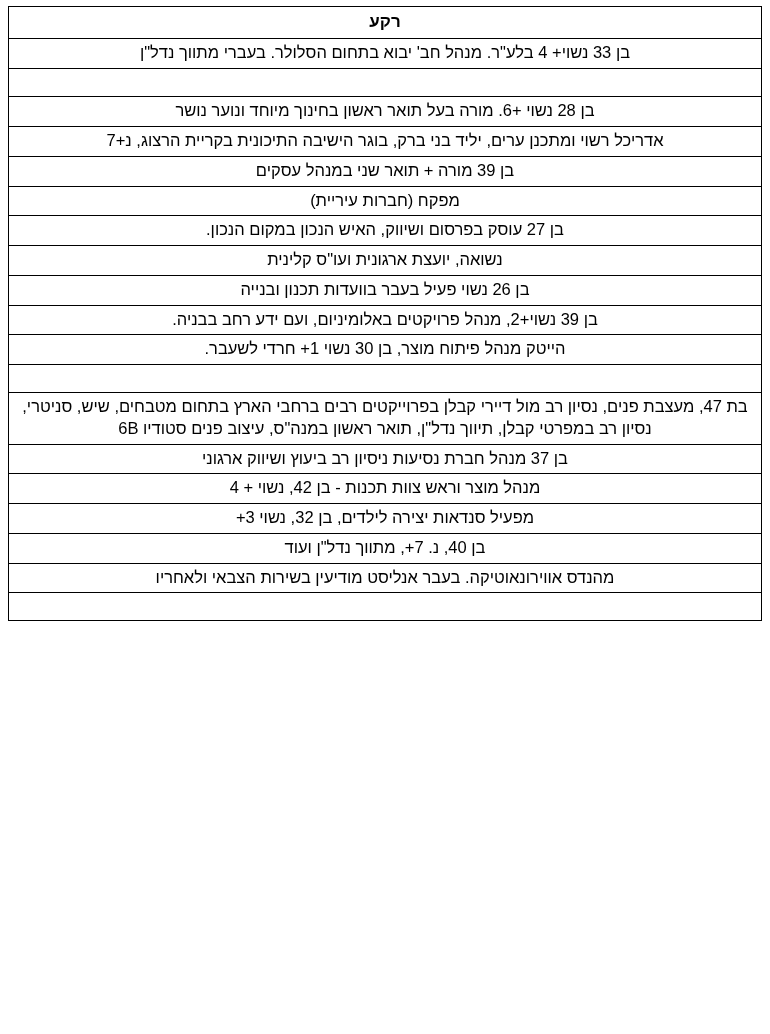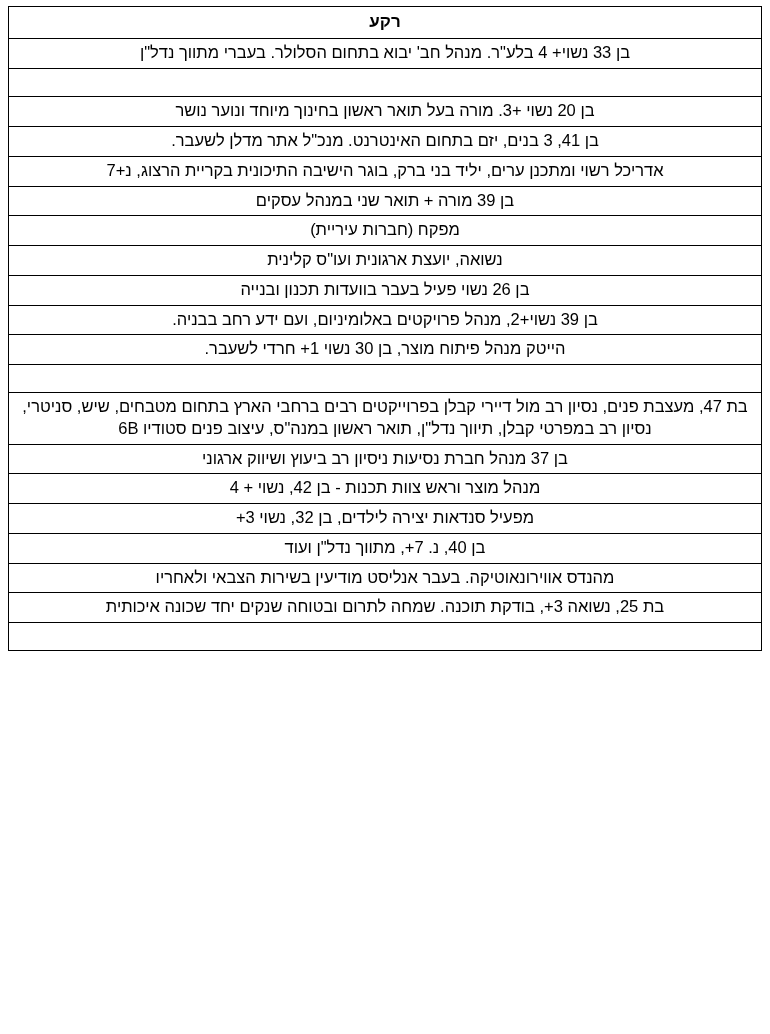--- a/index.html
+++ b/index.html
@@ -55,33 +55,33 @@
       </tr>
     </thead>
     <tbody id="tbody">
         <tr>
           <td>בן 33 נשוי+ 4 בלע"ר. מנהל חב' יבוא בתחום הסלולר. בעברי מתווך נדל"ן</td>
         </tr>
         <tr>
           <td class="empty-cell"></td>
         </tr>
         <tr>
-          <td>בן 20 נשוי +3. מורה בעל תואר ראשון בחינוך מיוחד ונוער נושר</td>
-        </tr>
-        <tr>
-          <td>בן 41, 3 בנים, יזם בתחום האינטרנט. מנכ"ל אתר מדלן לשעבר.</td>
+          <td>בן 28 נשוי +6. מורה בעל תואר ראשון בחינוך מיוחד ונוער נושר</td>
         </tr>
         <tr>
           <td>אדריכל רשוי ומתכנן ערים, יליד בני ברק, בוגר הישיבה התיכונית בקריית הרצוג, נ+7</td>
         </tr>
         <tr>
           <td>בן 39 מורה + תואר שני במנהל עסקים</td>
         </tr>
         <tr>
           <td>מפקח (חברות עיריית)</td>
+        </tr>
+        <tr>
+          <td>בן 27 עוסק בפרסום ושיווק, האיש הנכון במקום הנכון.</td>
         </tr>
         <tr>
           <td>נשואה, יועצת ארגונית ועו"ס קלינית</td>
         </tr>
         <tr>
           <td>בן 26 נשוי פעיל בעבר בוועדות תכנון ובנייה</td>
         </tr>
         <tr>
           <td>בן 39 נשוי+2, מנהל פרויקטים באלומיניום, ועם ידע רחב בבניה.</td>
         </tr>
@@ -103,20 +103,17 @@
         <tr>
           <td>מפעיל סנדאות יצירה לילדים, בן 32, נשוי 3+</td>
         </tr>
         <tr>
           <td>בן 40, נ. 7+, מתווך נדל"ן ועוד</td>
         </tr>
         <tr>
           <td>מהנדס אווירונאוטיקה. בעבר אנליסט מודיעין בשירות הצבאי ולאחריו</td>
         </tr>
         <tr>
-          <td>בת 25, נשואה 3+, בודקת תוכנה. שמחה לתרום ובטוחה שנקים יחד שכונה איכותית</td>
-        </tr>
-        <tr>
           <td class="empty-cell"></td>
         </tr>
       </tbody>
   </table>
 </div>
 
 </body></html>

